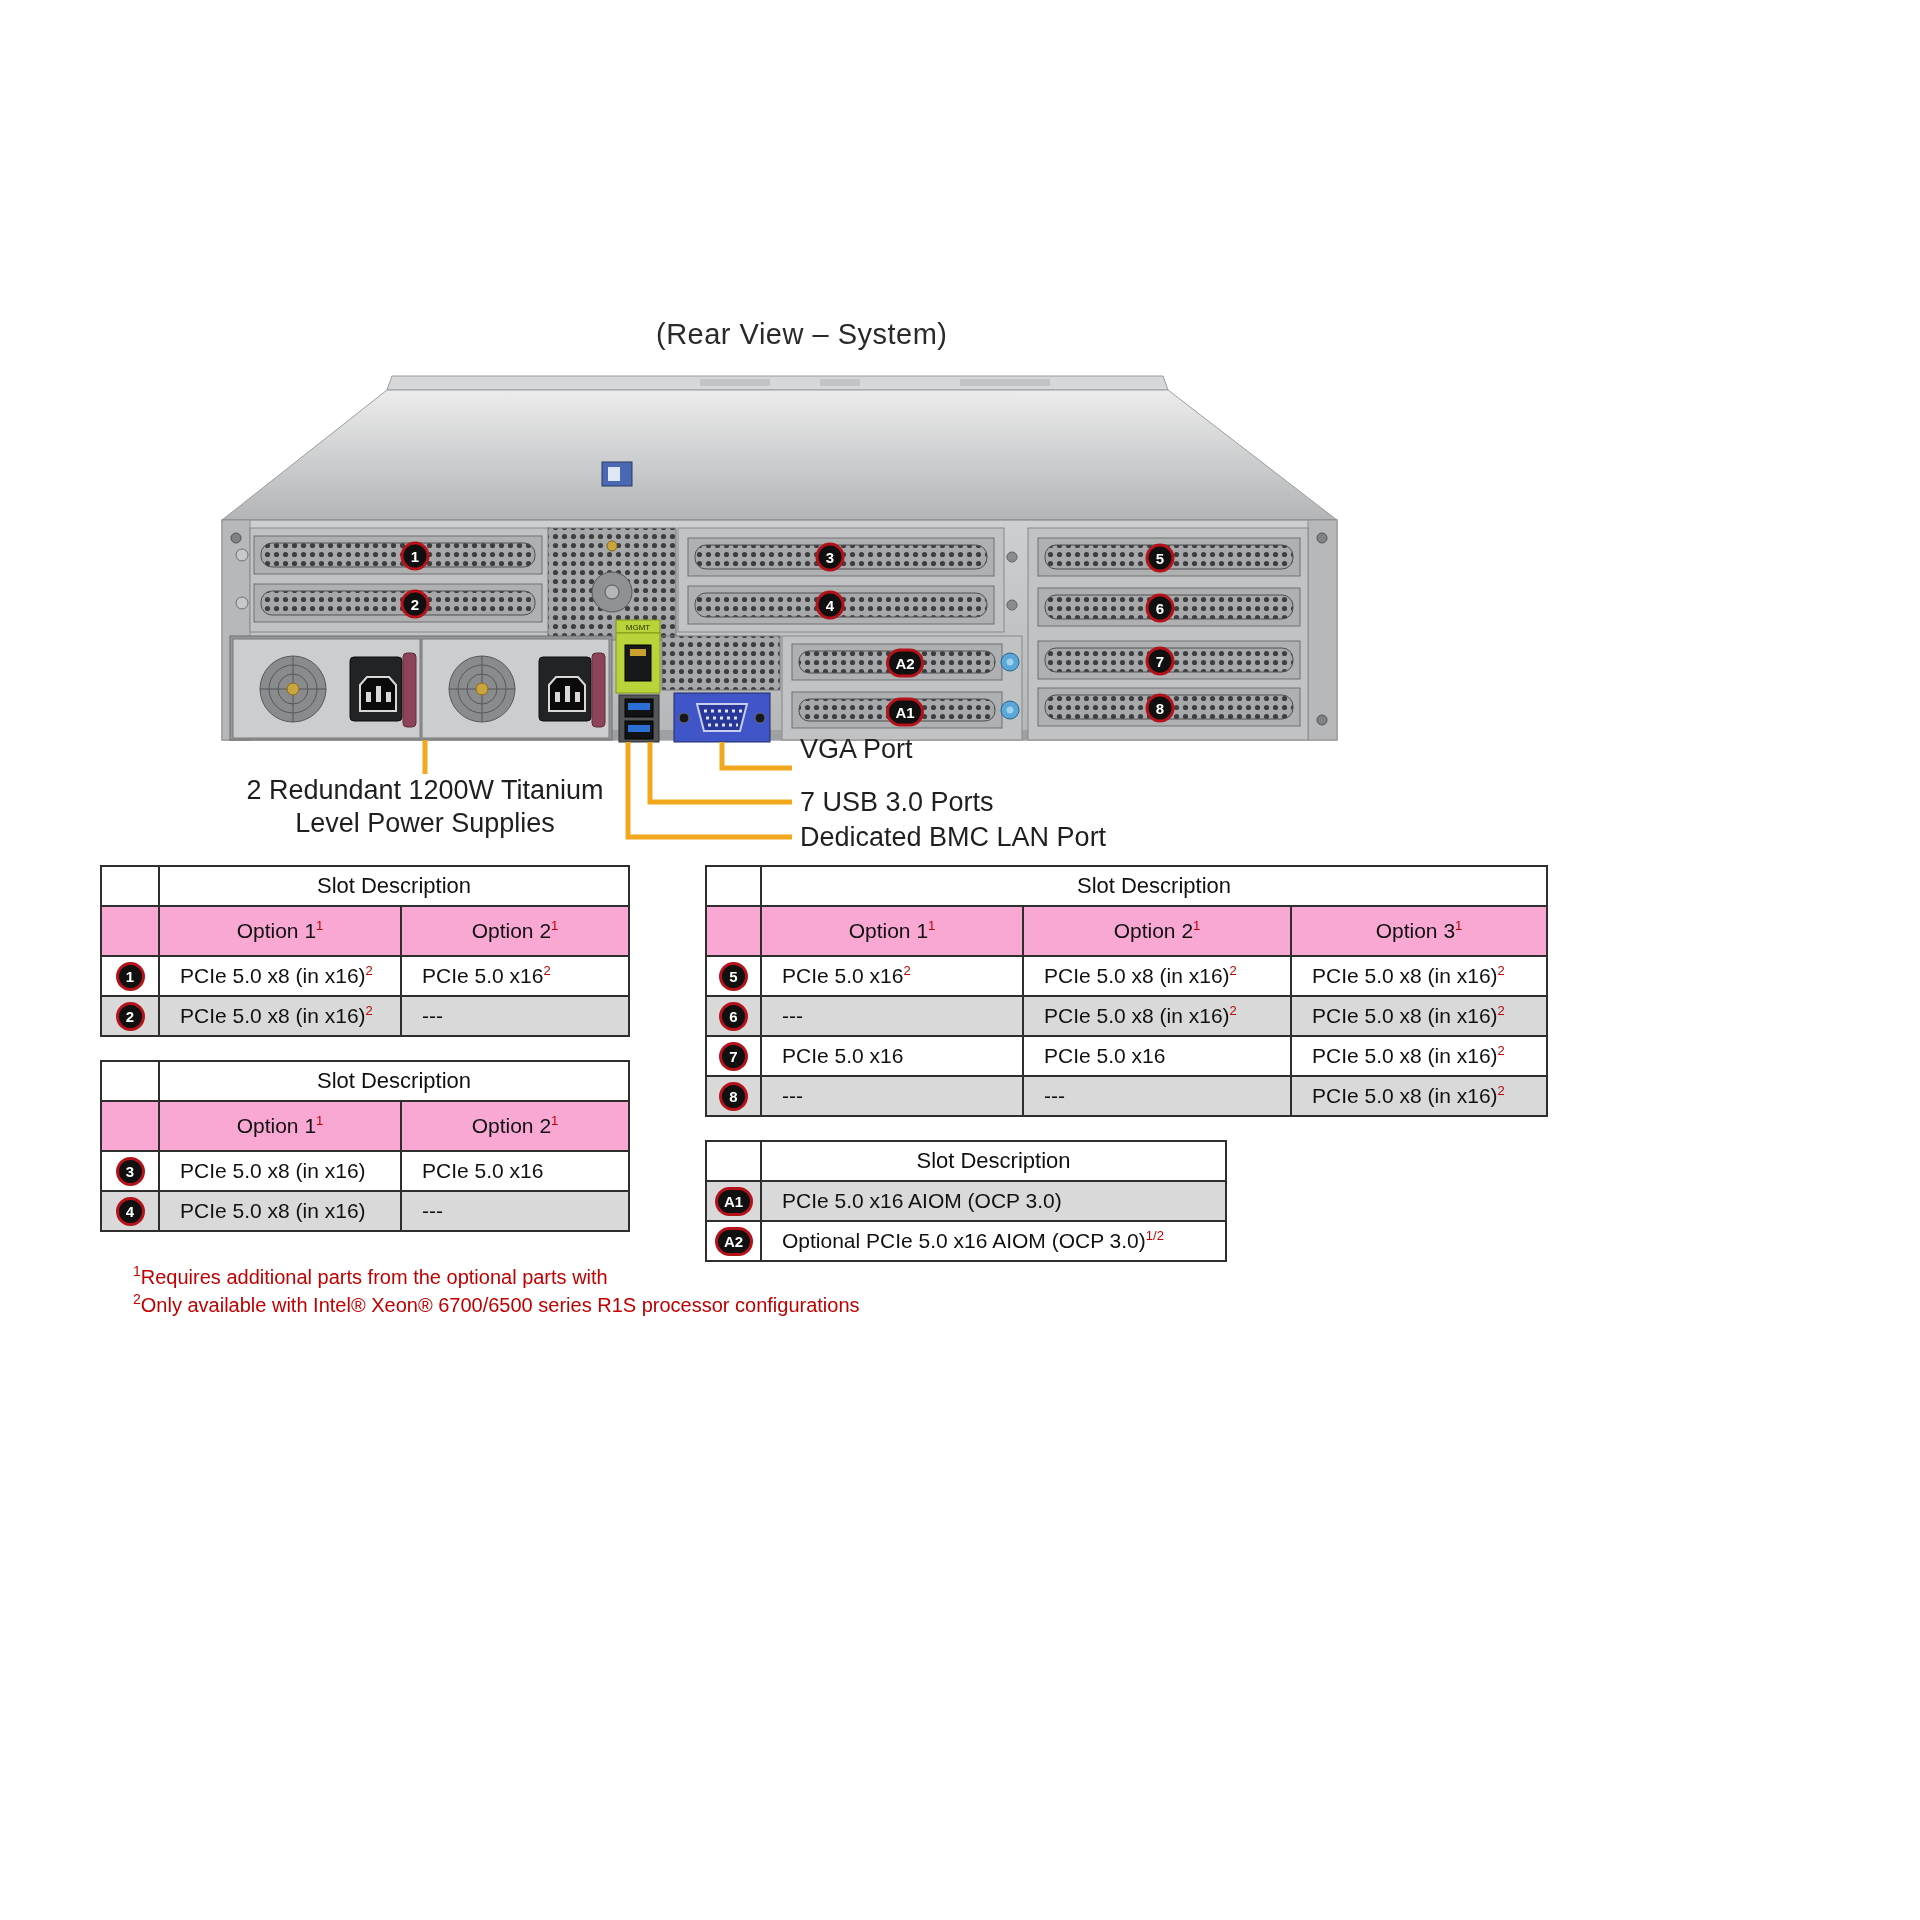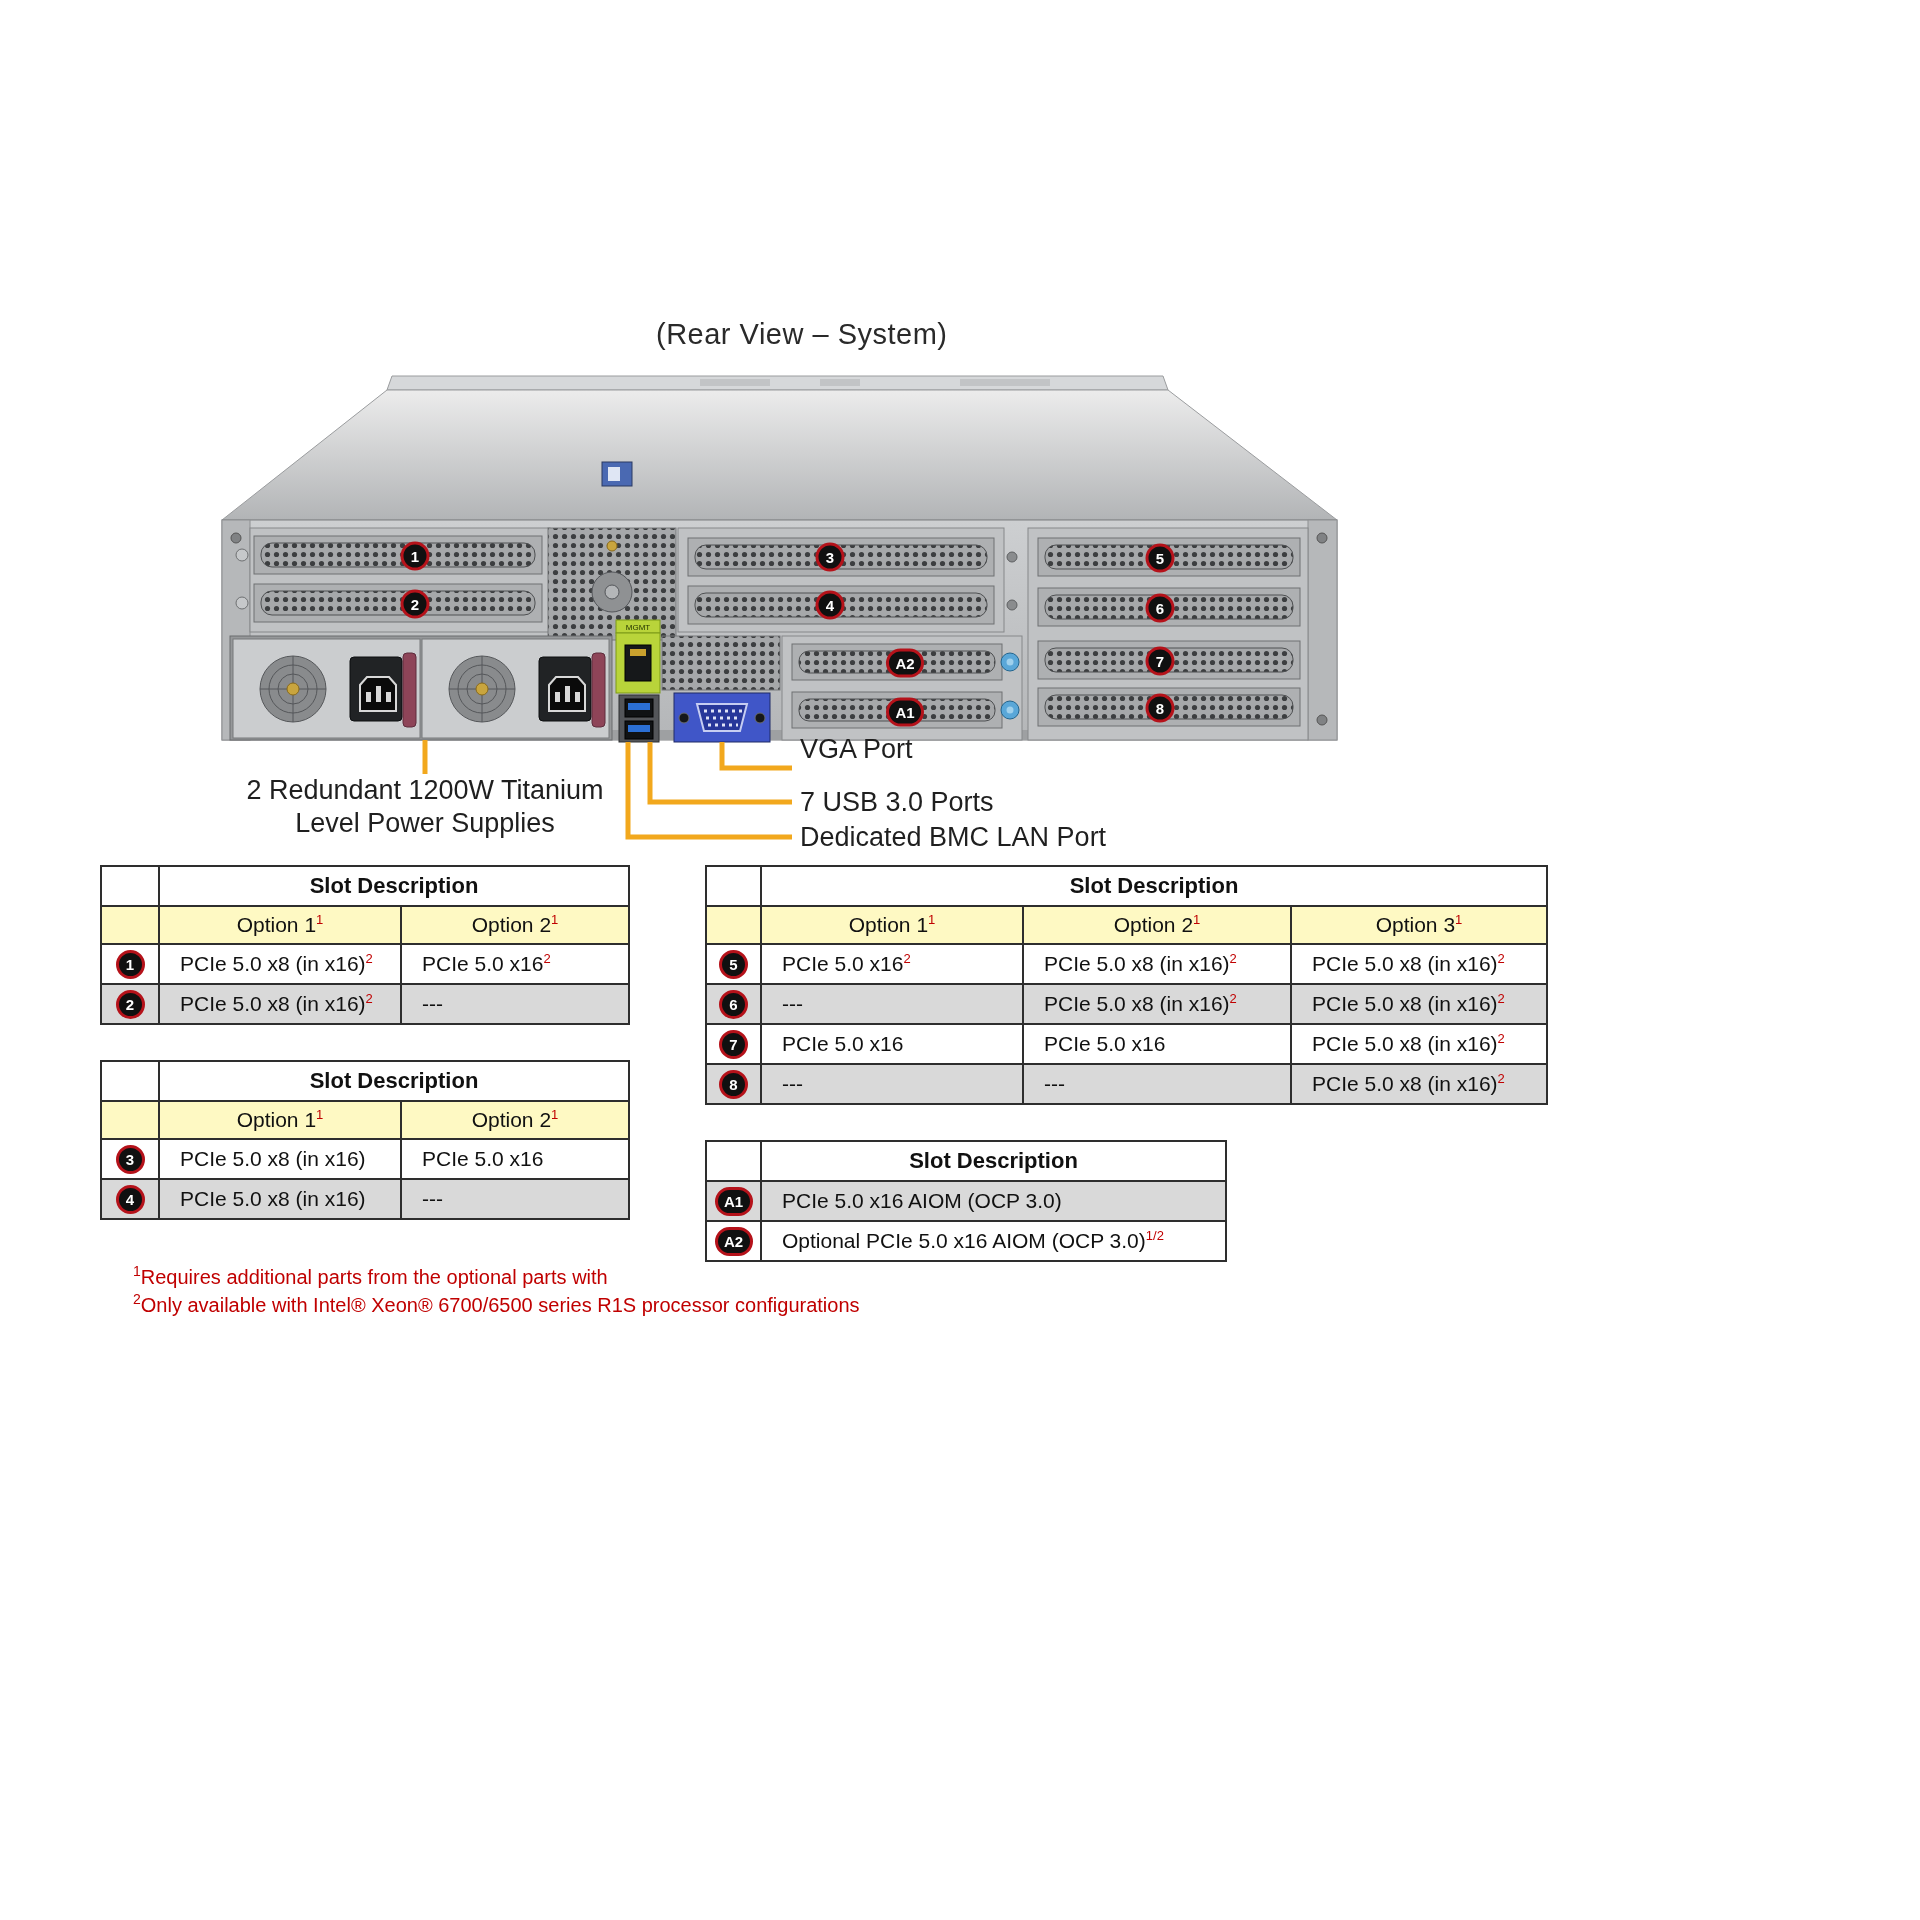--- a/index.html
+++ b/index.html
@@ -23,22 +23,22 @@
   }
   .badge.wide{min-width:38px;border-radius:15px;}
   .chassis-badge{position:absolute;transform:translate(-50%,-50%);z-index:5;}
 
   
   .slot-table{position:absolute;border-collapse:collapse;background:#fff;}
   .slot-table td{
     border:2px solid #2e2e2e;font-size:21px;color:#111;
     padding:7px 20px;vertical-align:middle;text-align:left;
   }
-  .slot-table td.tbl-title{font-weight:bold;text-align:center;font-size:22px;padding:6px;}
-  .slot-table tr.opt-row td{text-align:center;background:#fef9c3;padding:6px;}
+  .slot-table td.tbl-title{font-weight:normal;text-align:center;font-size:22px;padding:6px;}
+  .slot-table tr.opt-row td{text-align:center;background:#f9a8d4;padding:12px;}
   .slot-table td.badge-col{text-align:center;padding:4px 2px;}
   .slot-table tr.gray td{background:#d9d9d9;}
   sup{color:#c00000;font-size:0.62em;line-height:0;}
 
   .footnote{font-size:20px;color:#c00000;white-space:nowrap;}
   .footnote sup{font-size:0.7em;}
 </style>
 </head>
 <body>
 

